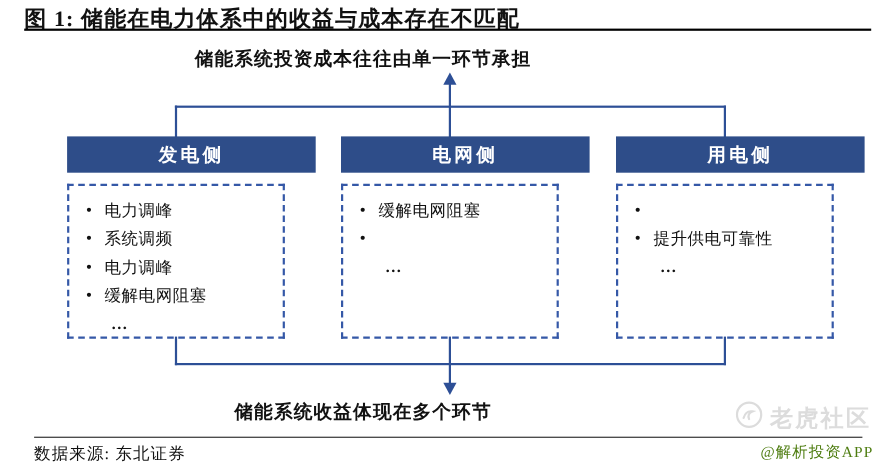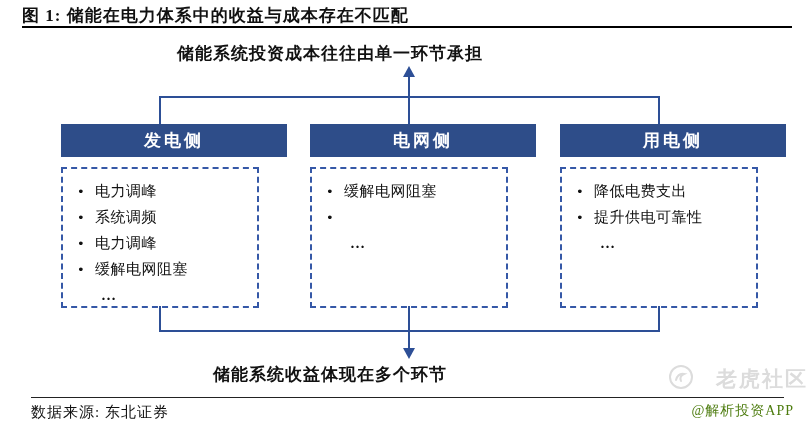--- a/index.html
+++ b/index.html
@@ -13,21 +13,21 @@
   body{
     position:relative;
     background:#ffffff;
     font-family:"Liberation Serif","DejaVu Serif",serif;
     color:#111;
     overflow:hidden;
   }
   .abs{position:absolute;}
 
   
-  .fig-title{left:22px;top:4px;font-size:17px;font-weight:bold;letter-spacing:1px;white-space:nowrap;}
+  .fig-title{left:22px;top:4px;font-size:20px;font-weight:bold;letter-spacing:1px;white-space:nowrap;}
   .title-rule{left:22px;top:26px;width:770px;height:2px;background:#000;}
 
   
   .center-label{left:0;width:660px;text-align:center;font-size:17px;font-weight:600;letter-spacing:1px;}
   .top-label{top:42px;}
   .bottom-label{top:363px;}
 
   
   .hline{height:2px;background:var(--line-blue);}
   .vline{width:2px;background:var(--line-blue);}
@@ -64,21 +64,21 @@
     font-size:15px;letter-spacing:0.5px;white-space:nowrap;}
   .row .bullet{width:18px;font-size:13px;color:#111;
     font-family:"DejaVu Sans",sans-serif;}
   .row.ellipsis{padding-left:38px;font-weight:bold;letter-spacing:2px;}
 
   
   .source-rule{left:31px;top:397px;width:753px;height:1px;background:#222;}
   .source-text{left:31px;top:403px;font-size:15px;letter-spacing:1px;}
 
   
-  .watermark{left:668px;top:364px;display:flex;align-items:center;gap:22px;}
+  .watermark{left:668px;top:364px;display:flex;align-items:center;gap:6px;}
   .wm-brand{font-size:21px;font-weight:bold;letter-spacing:2px;color:var(--wm-gray);white-space:nowrap;}
   .wm-handle{right:18px;top:402px;font-size:14px;letter-spacing:1px;color:#4d7c0f;white-space:nowrap;}
 </style>
 </head>
 <body>
 
 <div class="abs fig-title">图 1: 储能在电力体系中的收益与成本存在不匹配</div>
 <div class="abs title-rule"></div>
 
 <div class="abs center-label top-label">储能系统投资成本往往由单一环节承担</div>
@@ -122,21 +122,20 @@
   </div>
   <div class="row ellipsis">
     <span>…</span>
   </div>
 </div>
 
 <div class="abs col-header col-3">用电侧</div>
 <div class="abs col-body col-3">
   <div class="row">
     <span class="bullet">•</span>
-    <span>降低电费支出</span>
   </div>
   <div class="row">
     <span class="bullet">•</span>
     <span>提升供电可靠性</span>
   </div>
   <div class="row ellipsis">
     <span>…</span>
   </div>
 </div>
 

